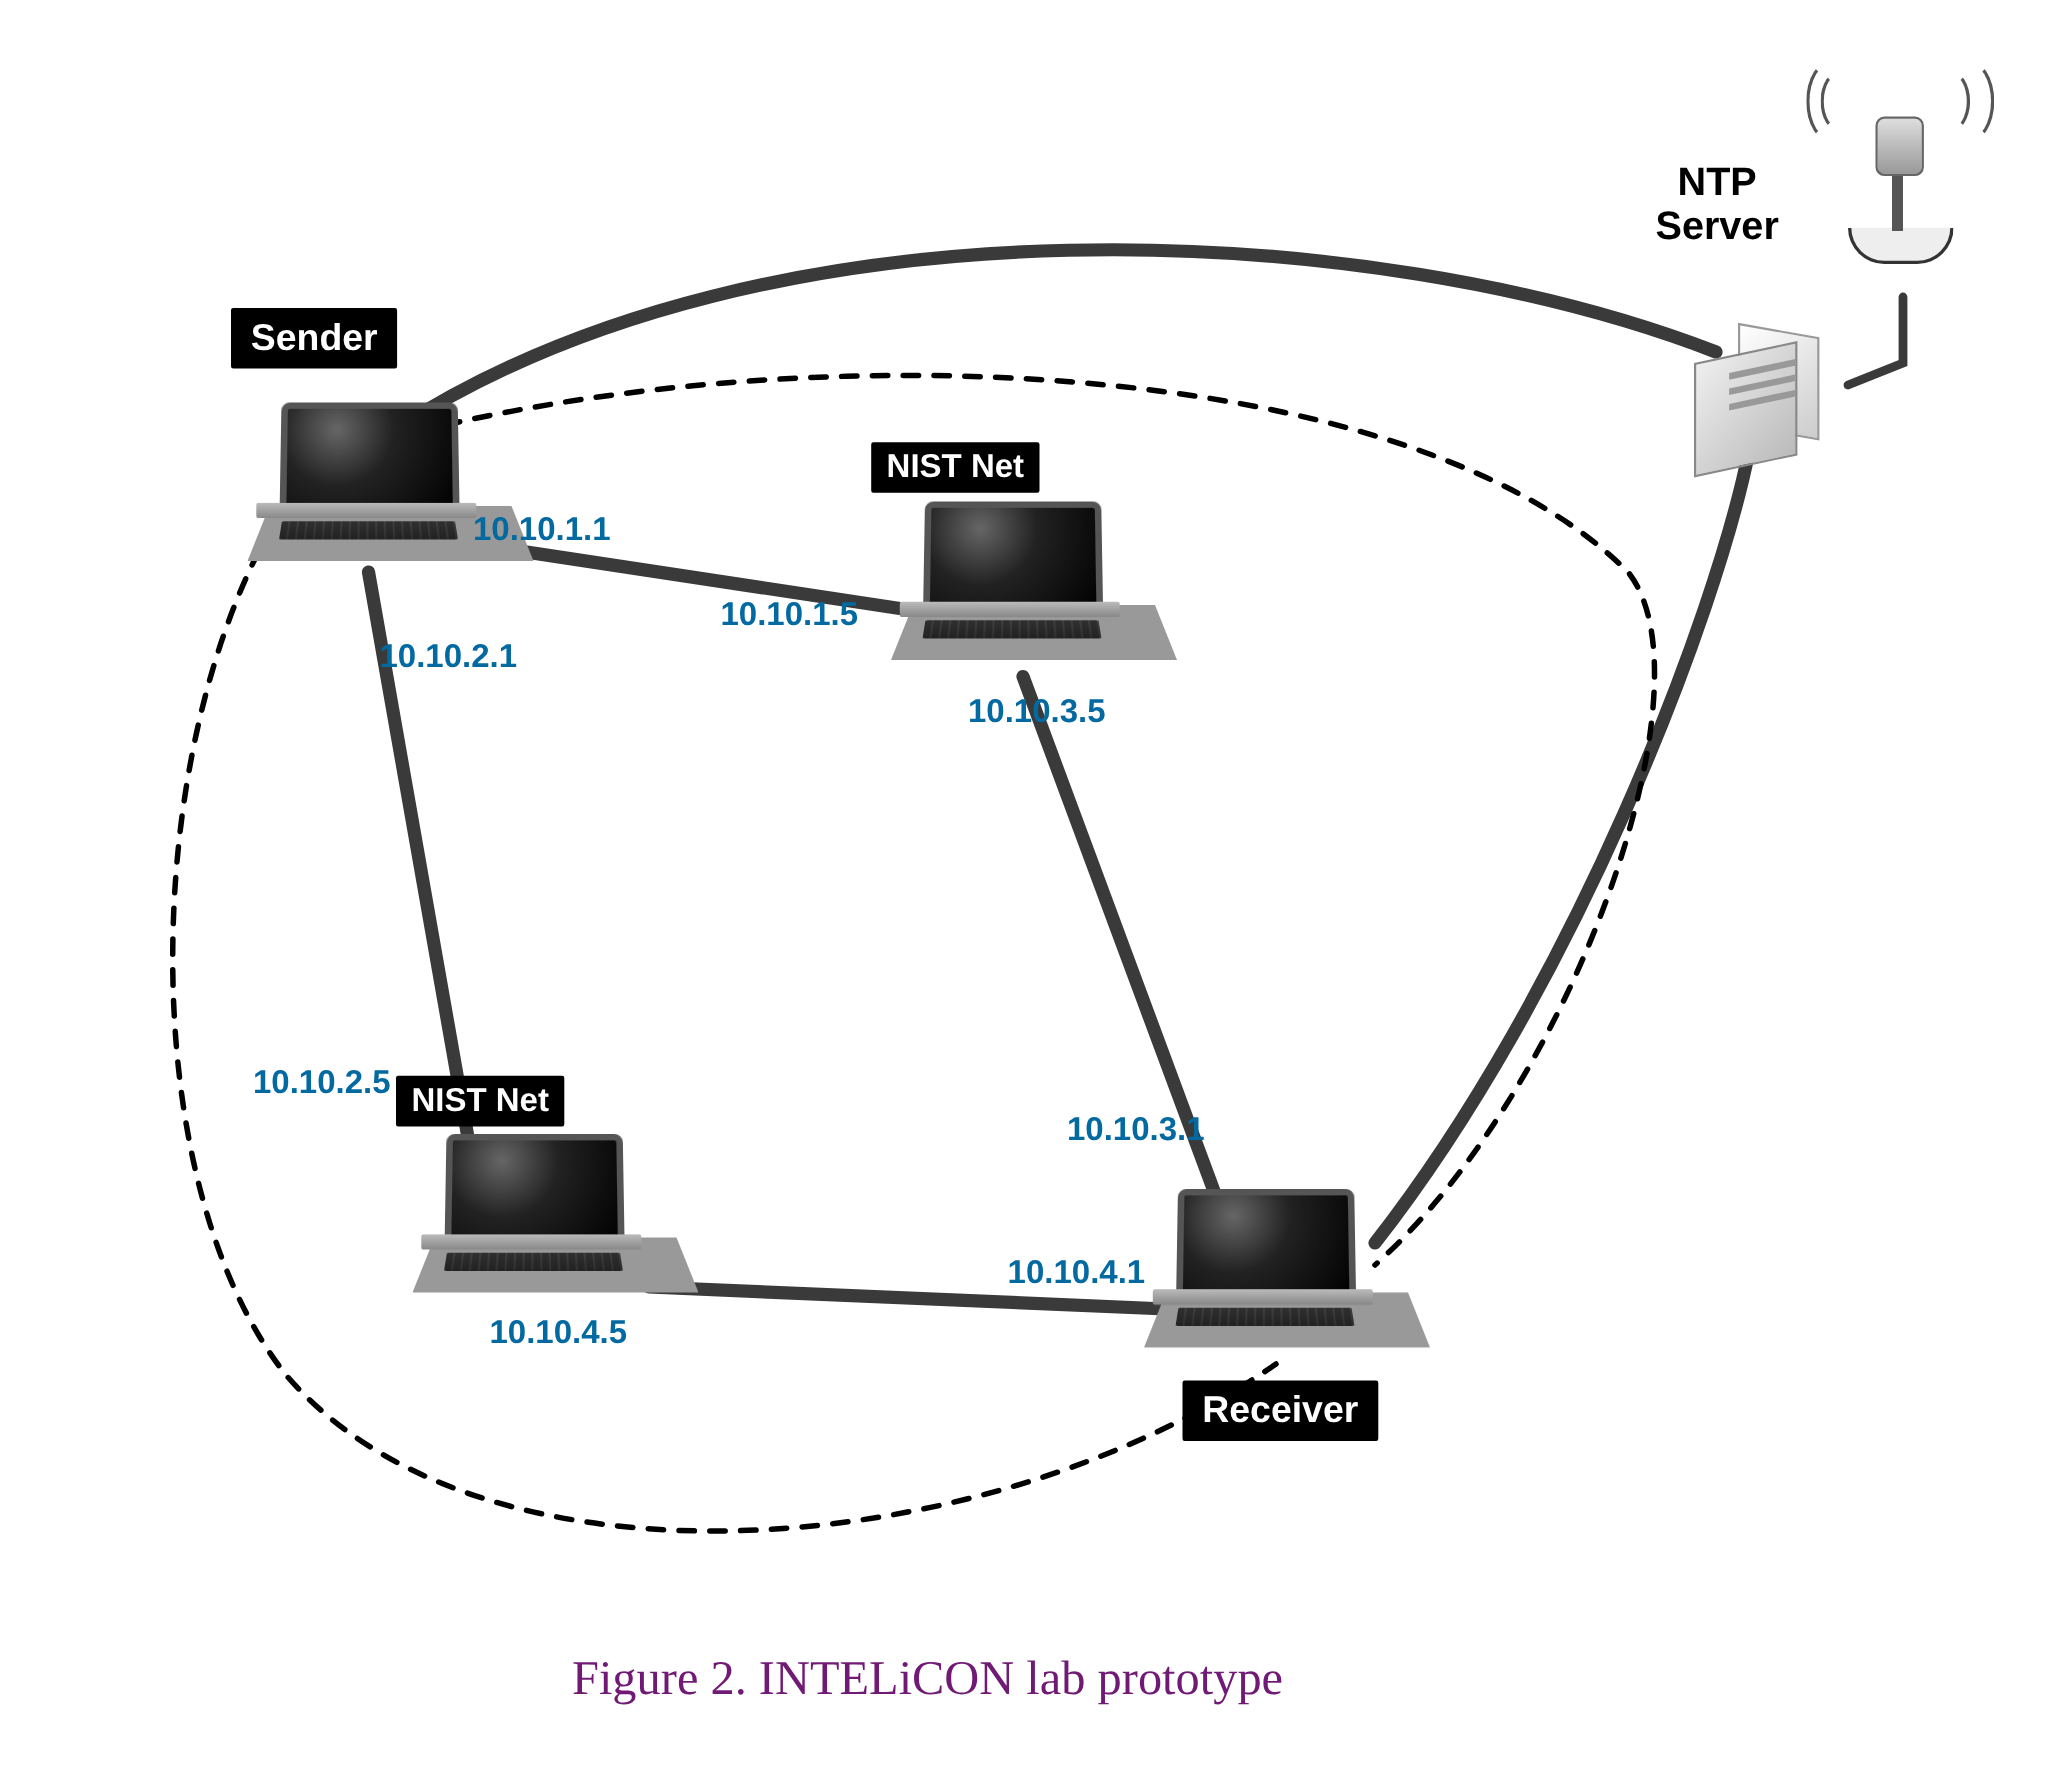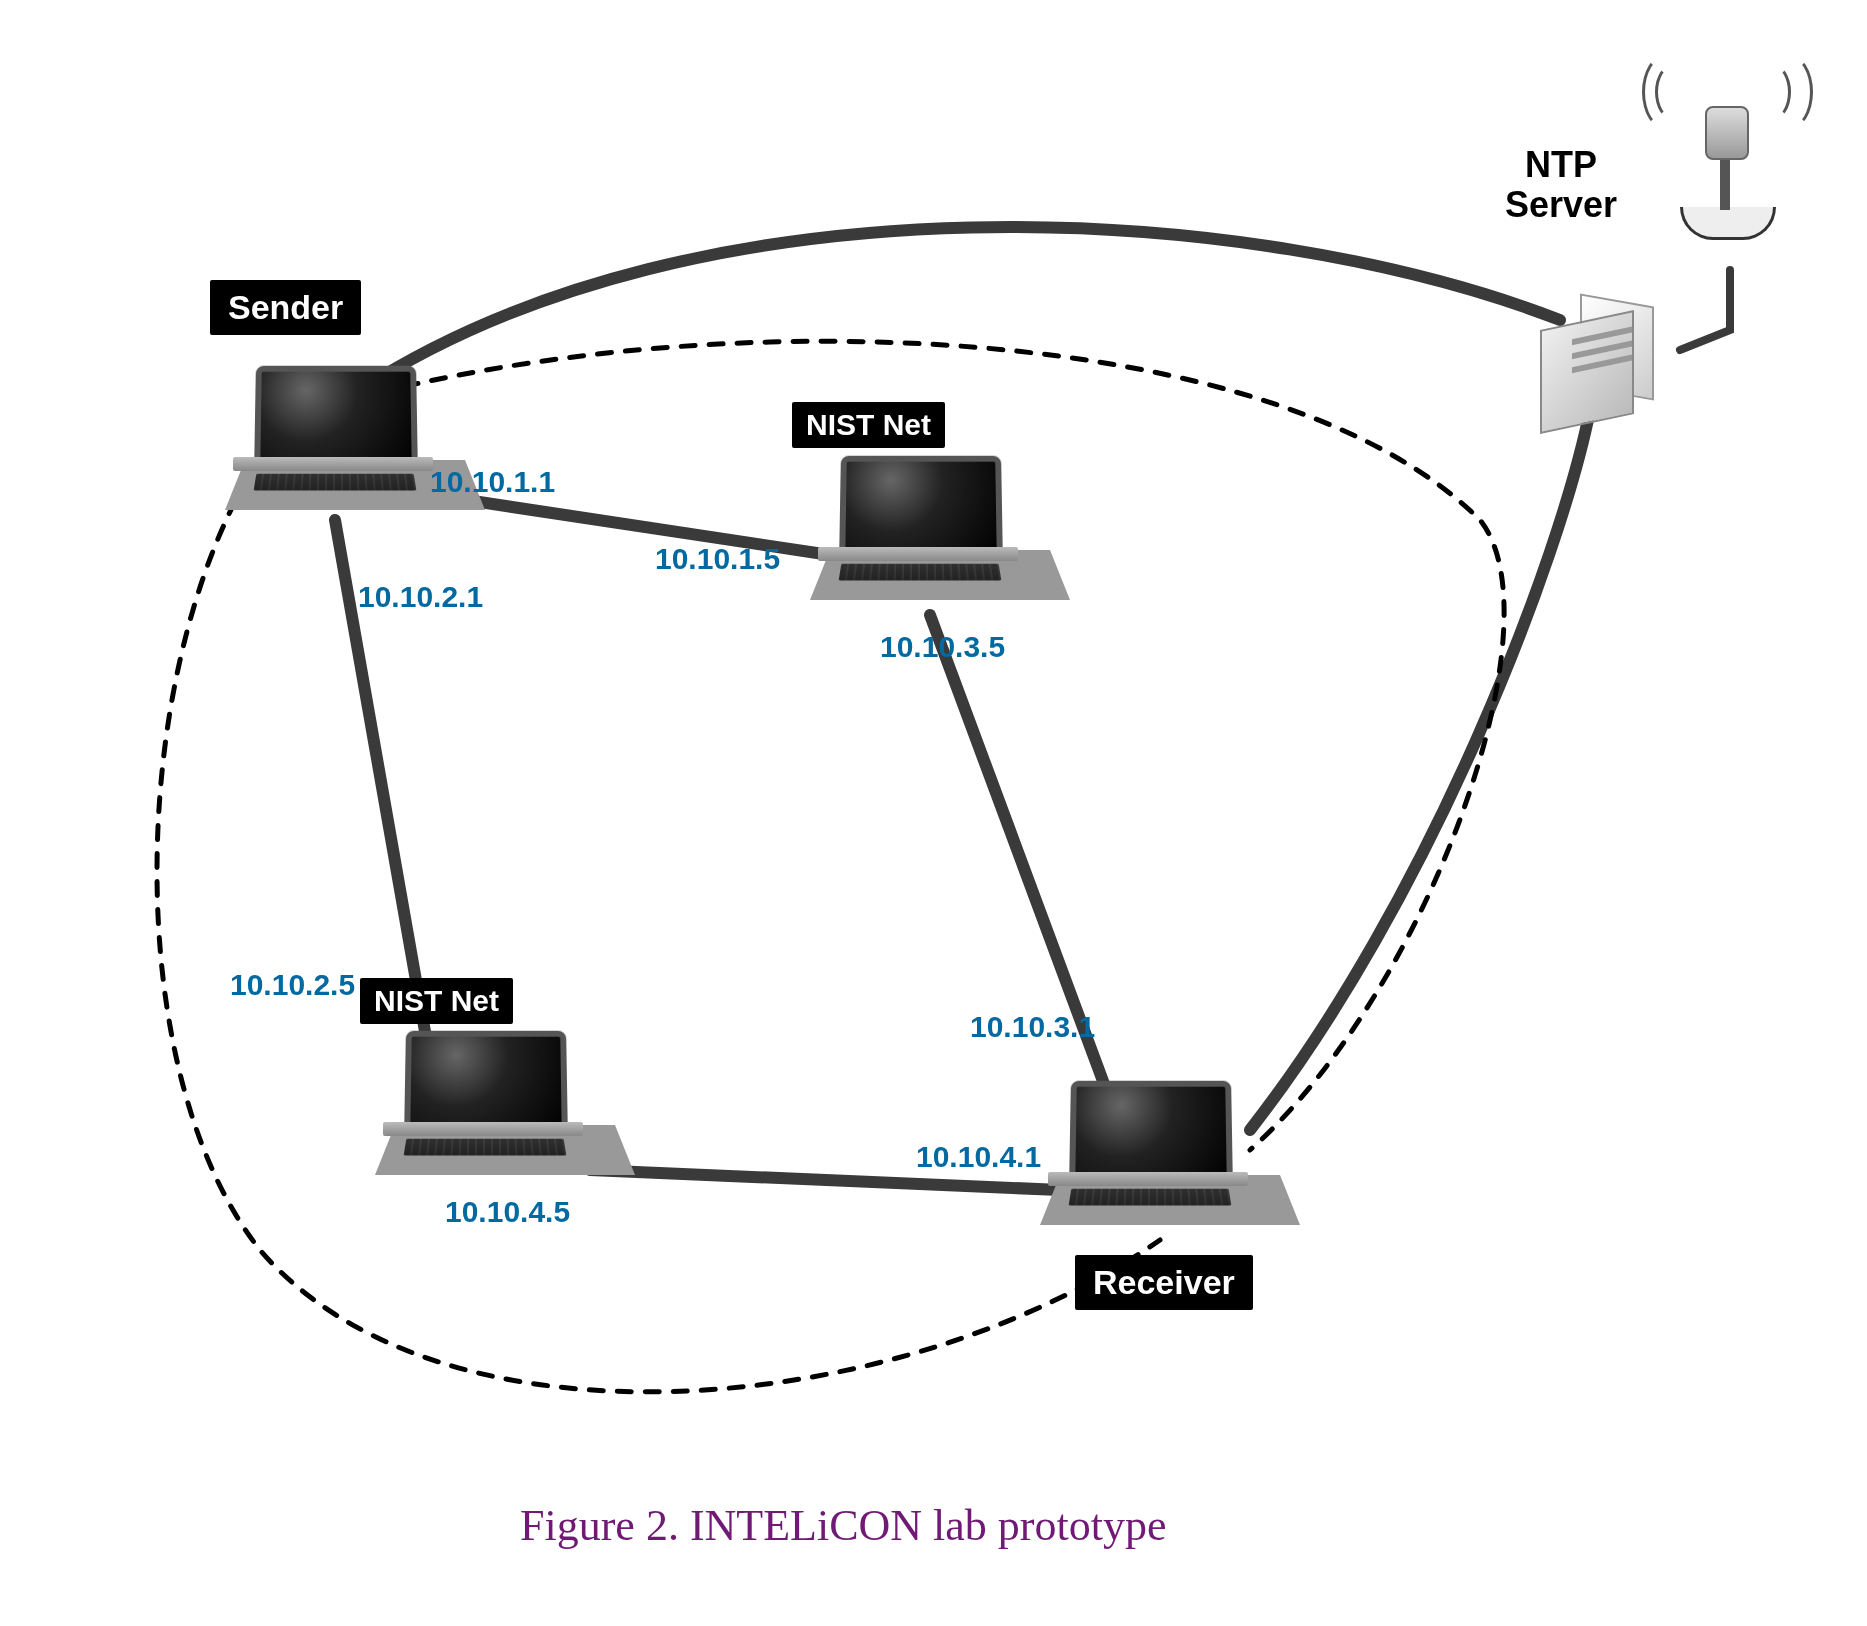--- a/index.html
+++ b/index.html
@@ -252,21 +252,21 @@
 <div class="laptop" style="left:1040px; top:1080px;">
   <div class="screen"></div>
       <div class="base"></div>
       <div class="base-top"></div>
       <div class="kbd"></div>
 </div>
 <div class="label-badge" style="left:1075px; top:1255px;text-align:center;">Receiver</div>
 
 <div class="ip-label" style="left:430px; top:465px;">10.10.1.1</div>
 <div class="ip-label" style="left:655px; top:530px;margin-top:12px;">10.10.1.5</div>
-<div class="ip-label" style="left:345px; top:580px;margin-left:13px;">10.10.2.1</div>
+<div class="ip-label" style="left:345px; top:580px;">10.10.2.1</div>
 <div class="ip-label" style="left:230px; top:968px;">10.10.2.5</div>
 <div class="ip-label" style="left:880px; top:630px;">10.10.3.5</div>
 <div class="ip-label" style="left:970px; top:1010px;">10.10.3.1</div>
 <div class="ip-label" style="left:445px; top:1195px;">10.10.4.5</div>
 <div class="ip-label" style="left:916px; top:1140px;">10.10.4.1</div>
 
 <div class="caption" style="left:520px; top:1500px;">Figure 2. INTELiCON lab prototype</div>
 
 </div>
 

